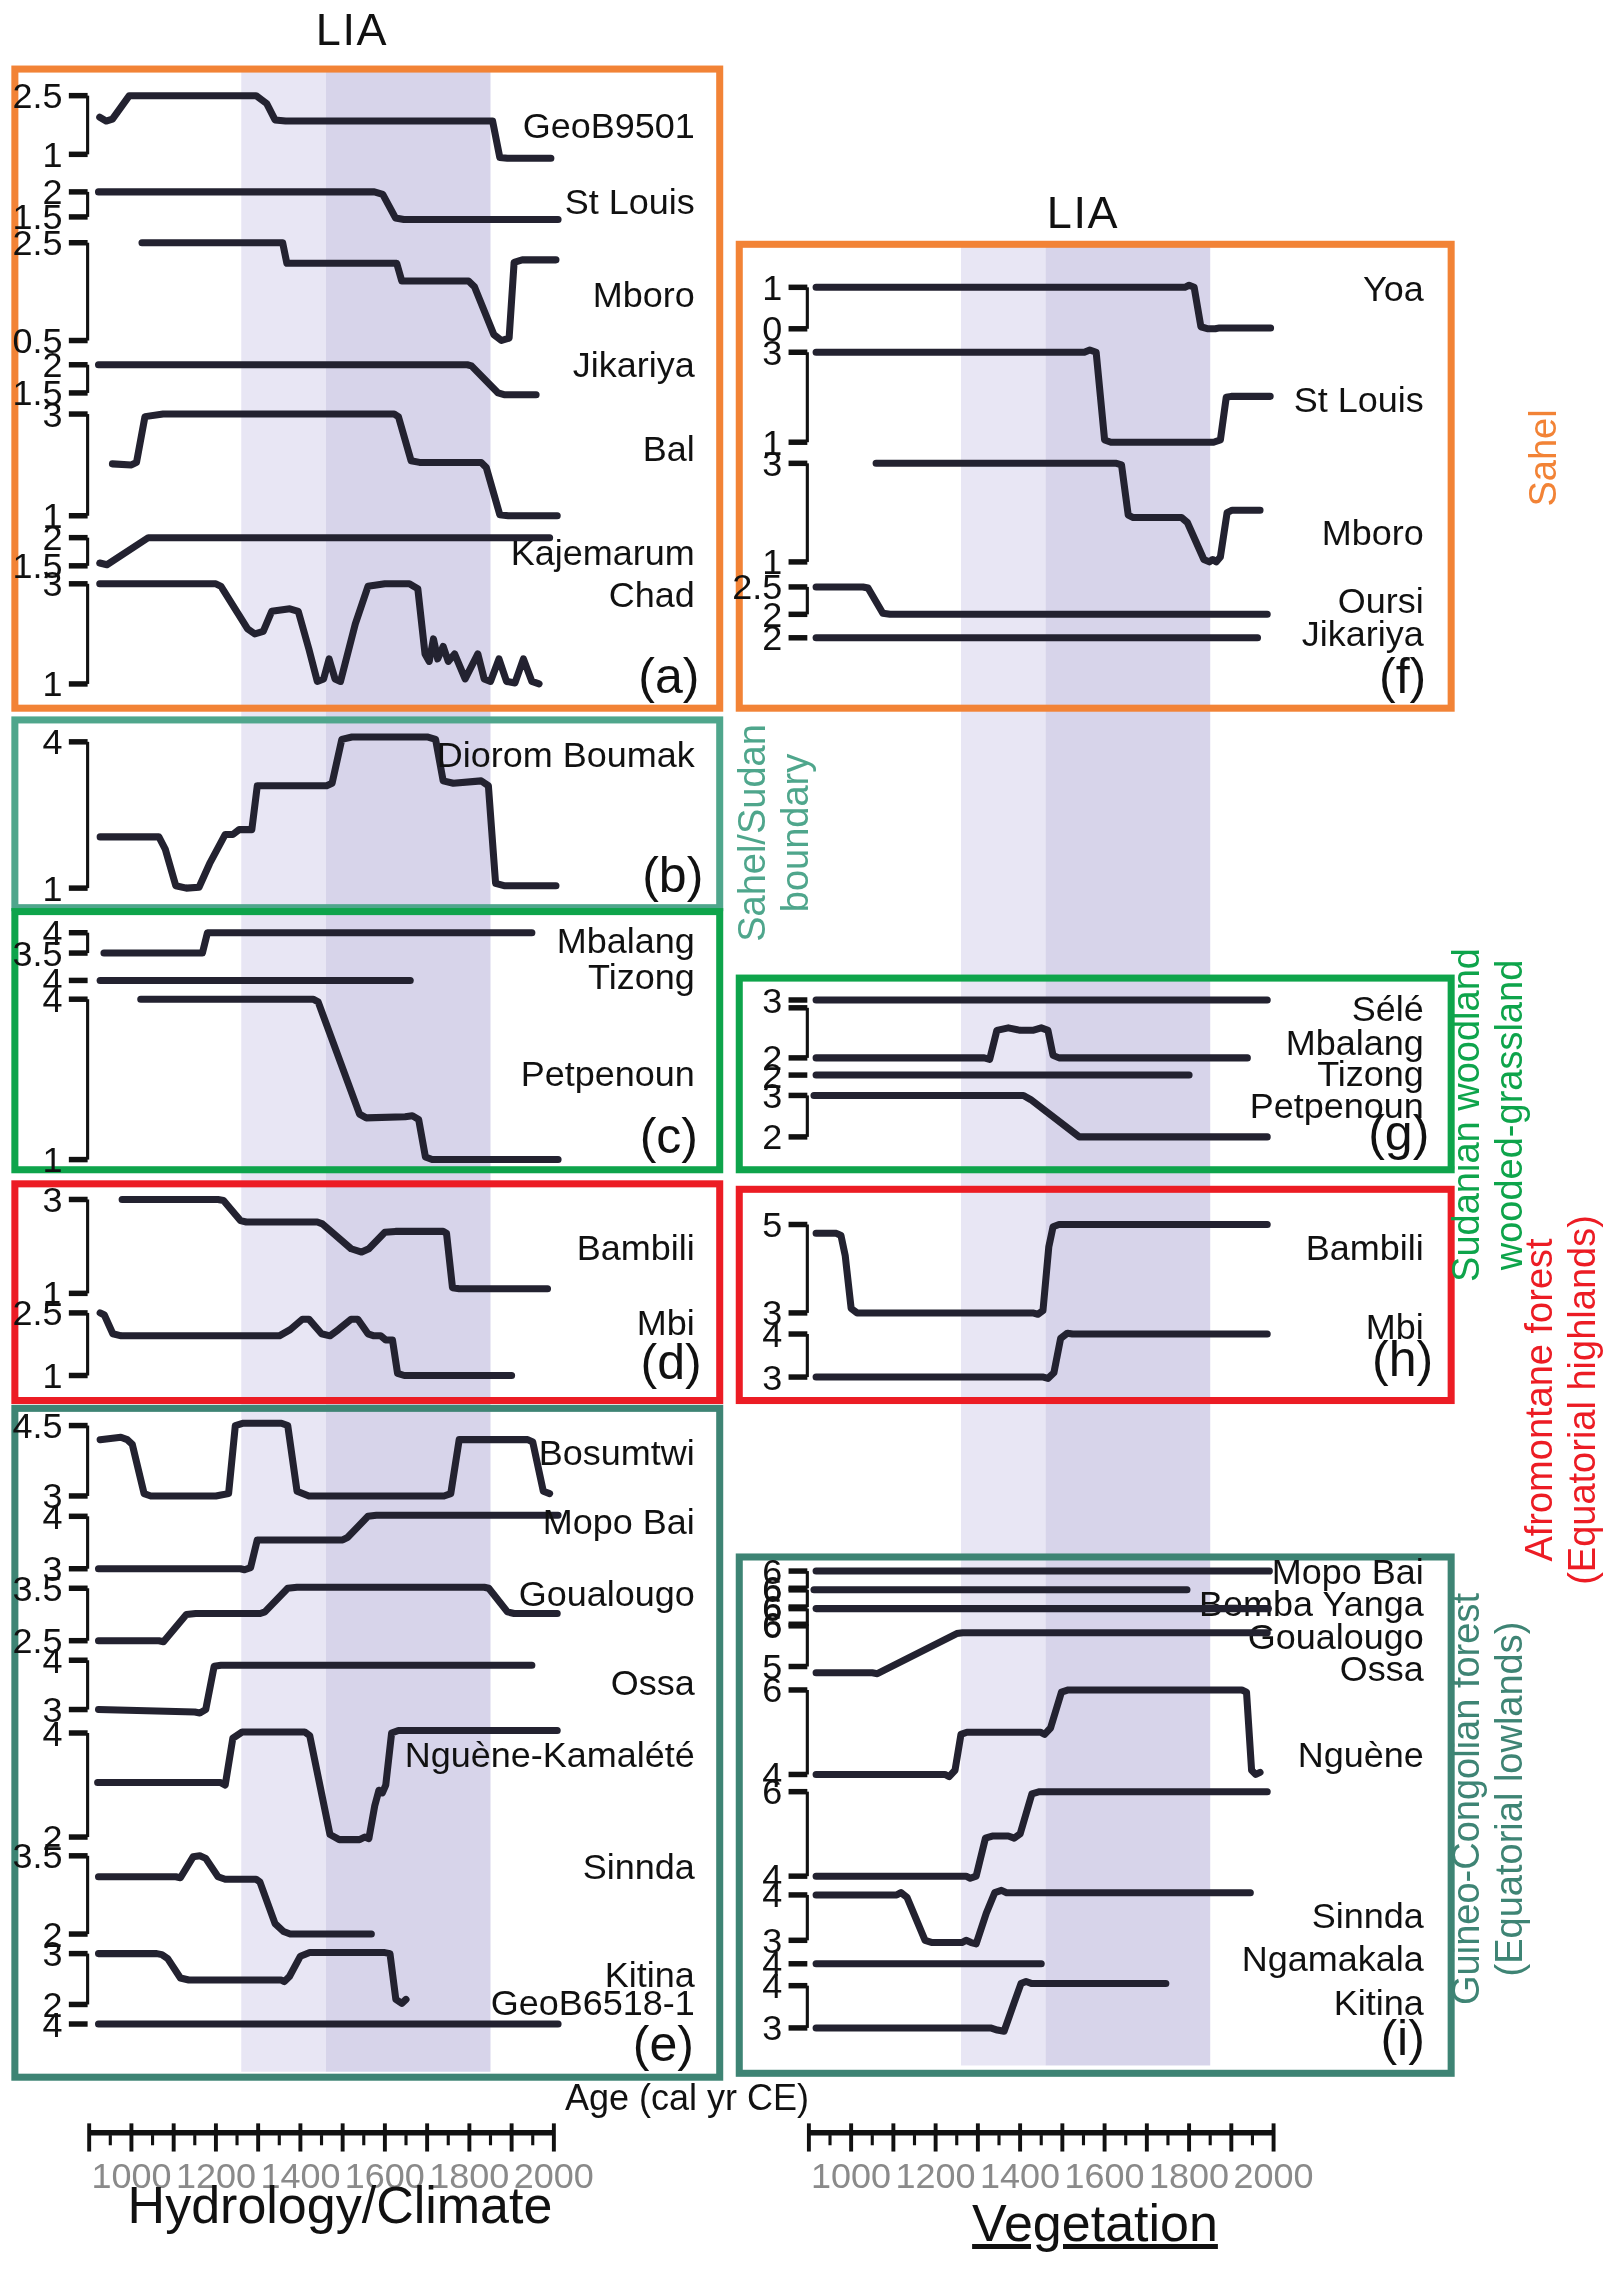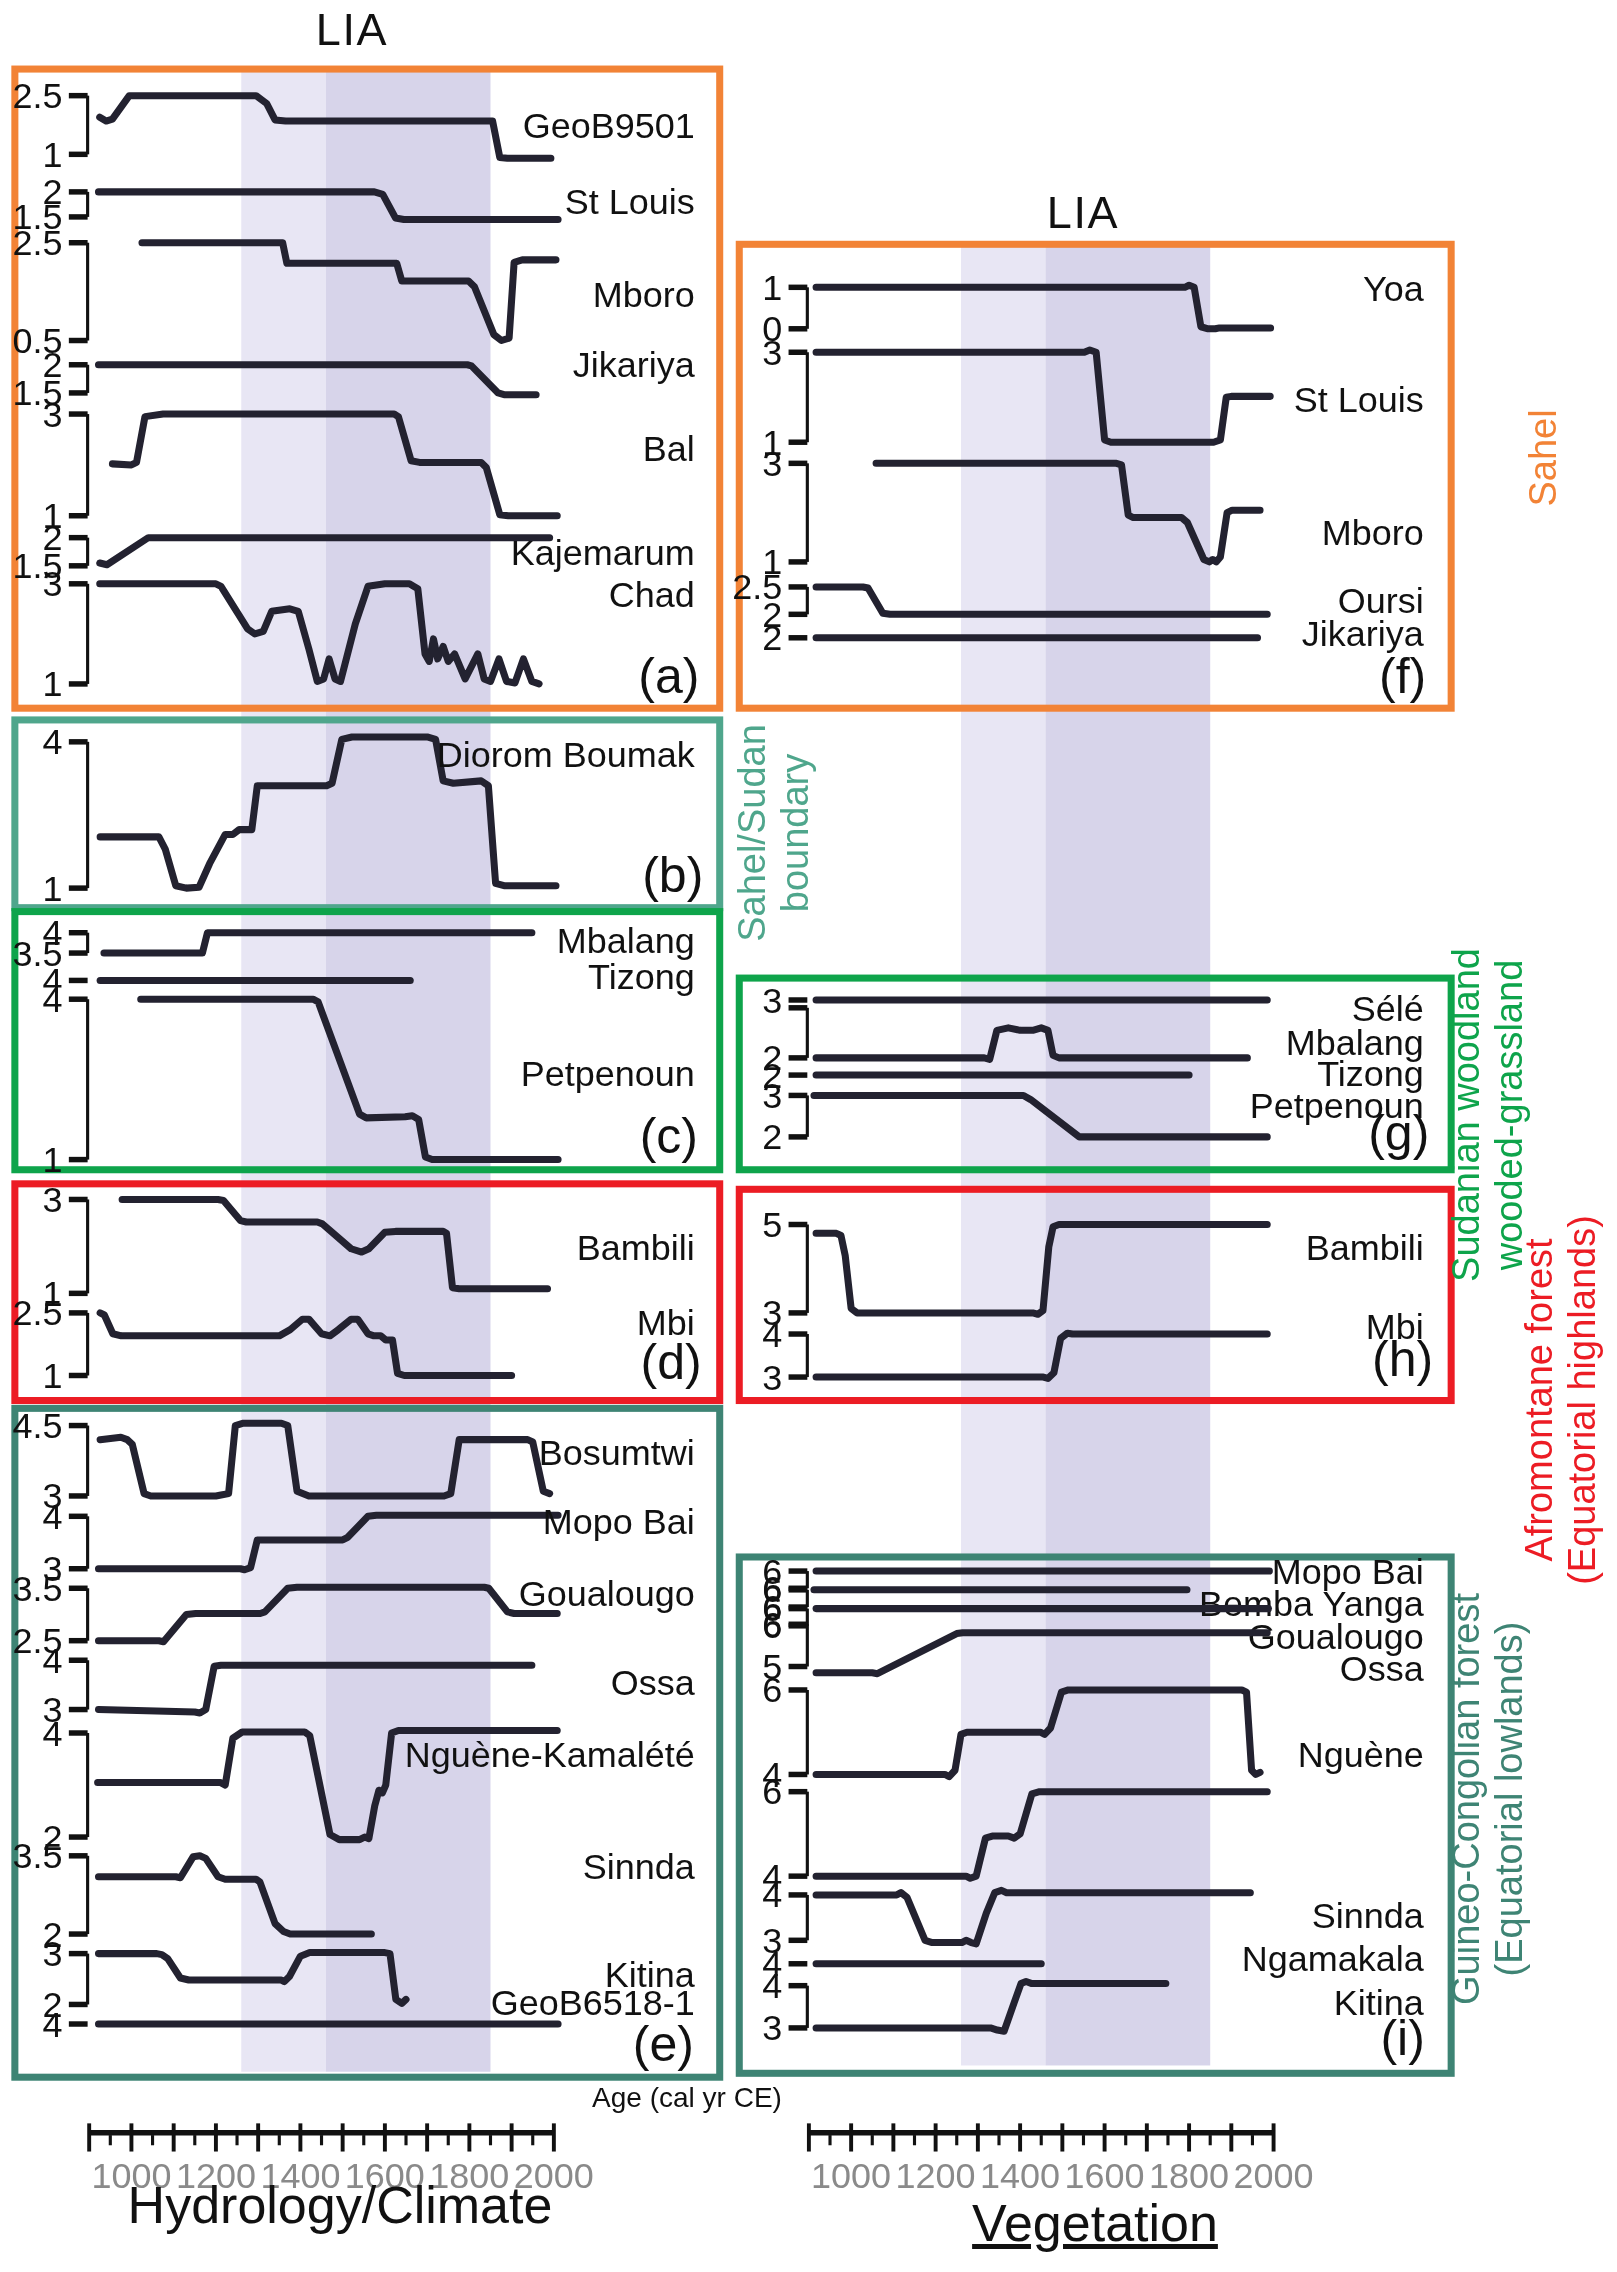--- a/index.html
+++ b/index.html
@@ -2,21 +2,21 @@
 <html style="font-size:12.5px"><head>
 <meta charset="utf-8">
 <style>
   html,body{margin:0;padding:0;background:#ffffff;}
   .page{position:relative;width:1617px;height:2273px;background:#ffffff;overflow:hidden;
         font-family:"Liberation Sans","DejaVu Sans",sans-serif;}
   #fig-svg{position:absolute;left:0;top:0;z-index:2;}
   .txt{position:absolute;z-index:3;color:#111;white-space:nowrap;}
   .center{transform:translate(-50%,-50%);}
   .lia{font-size:45px;letter-spacing:1.6px;}
-  .age-label{font-size:28px;}
+  .age-label{font-size:36px;}
   .big-title{font-size:52px;}
   .side-label{font-size:38px;text-align:center;line-height:1.12;transform:translate(-50%,-50%) rotate(-90deg);}
   .svgtext{font-family:"Liberation Sans","DejaVu Sans",sans-serif;}
 </style>
 </head>
 <body>
 
 <div class="page">
   <svg id="fig-svg" width="1617" height="2273" viewBox="0 0 2067 2905">
       <rect x="308.4" y="88" width="108" height="2560" fill="#E8E6F4"></rect>

